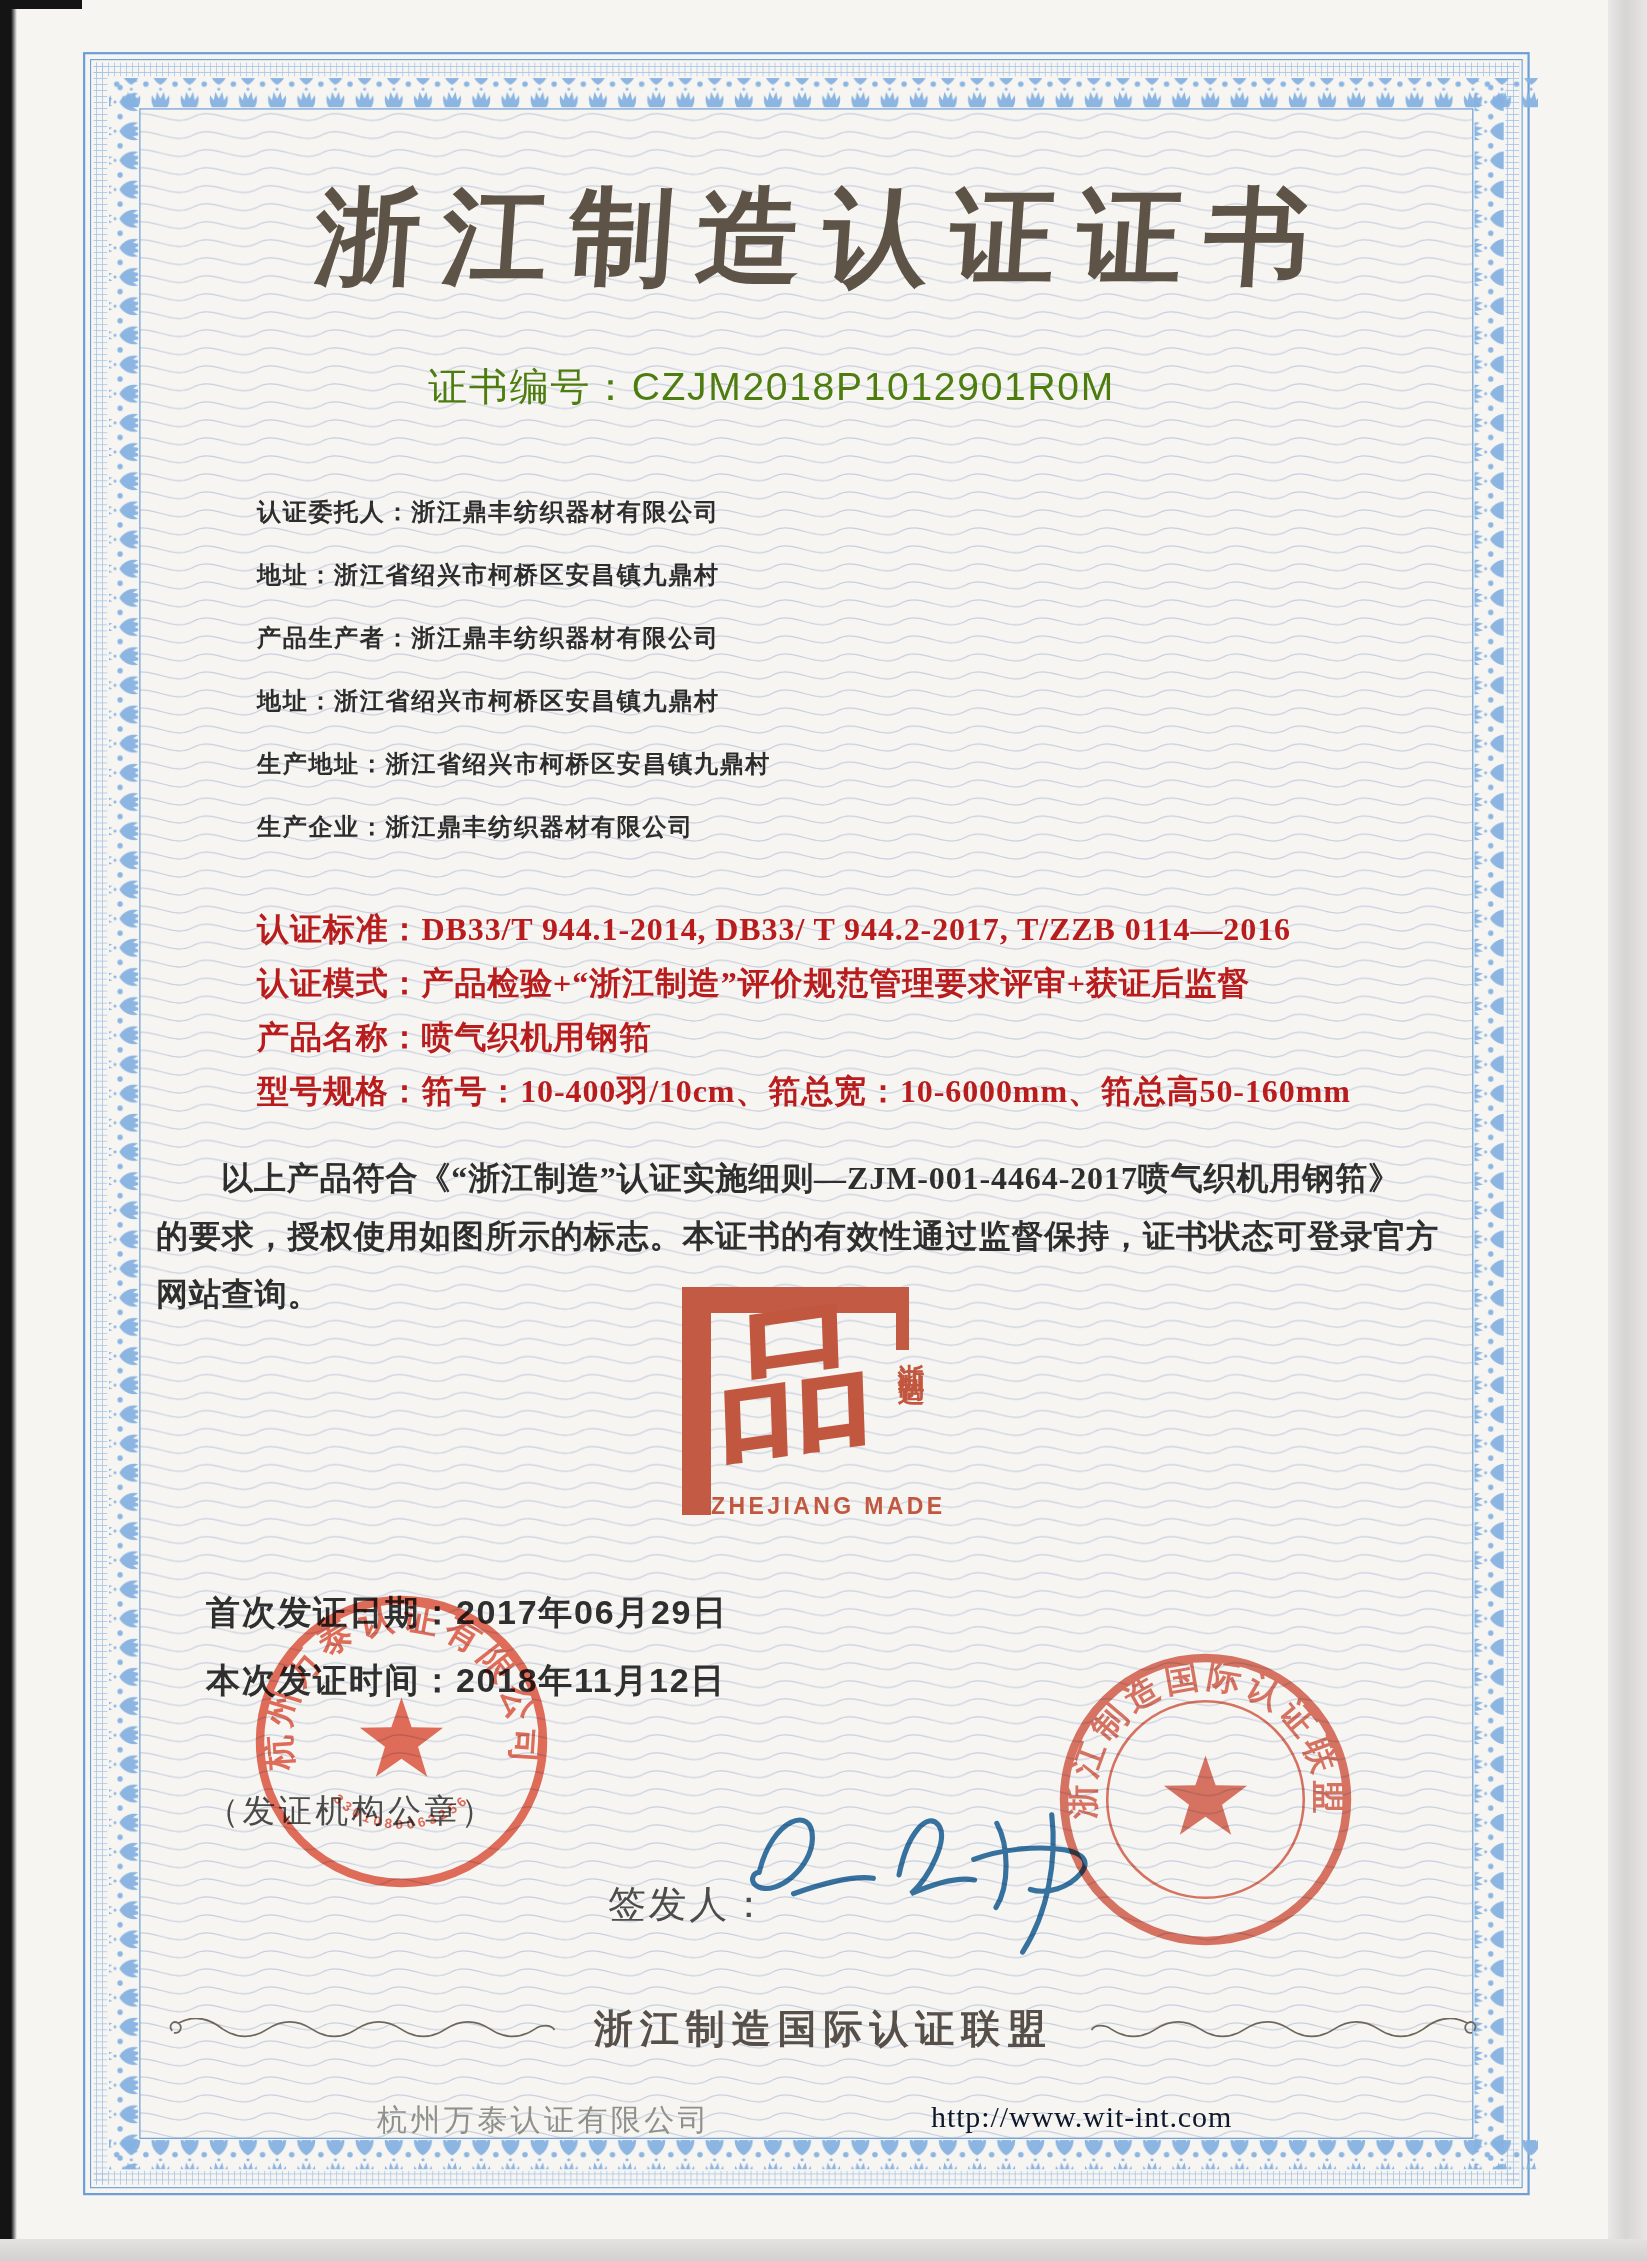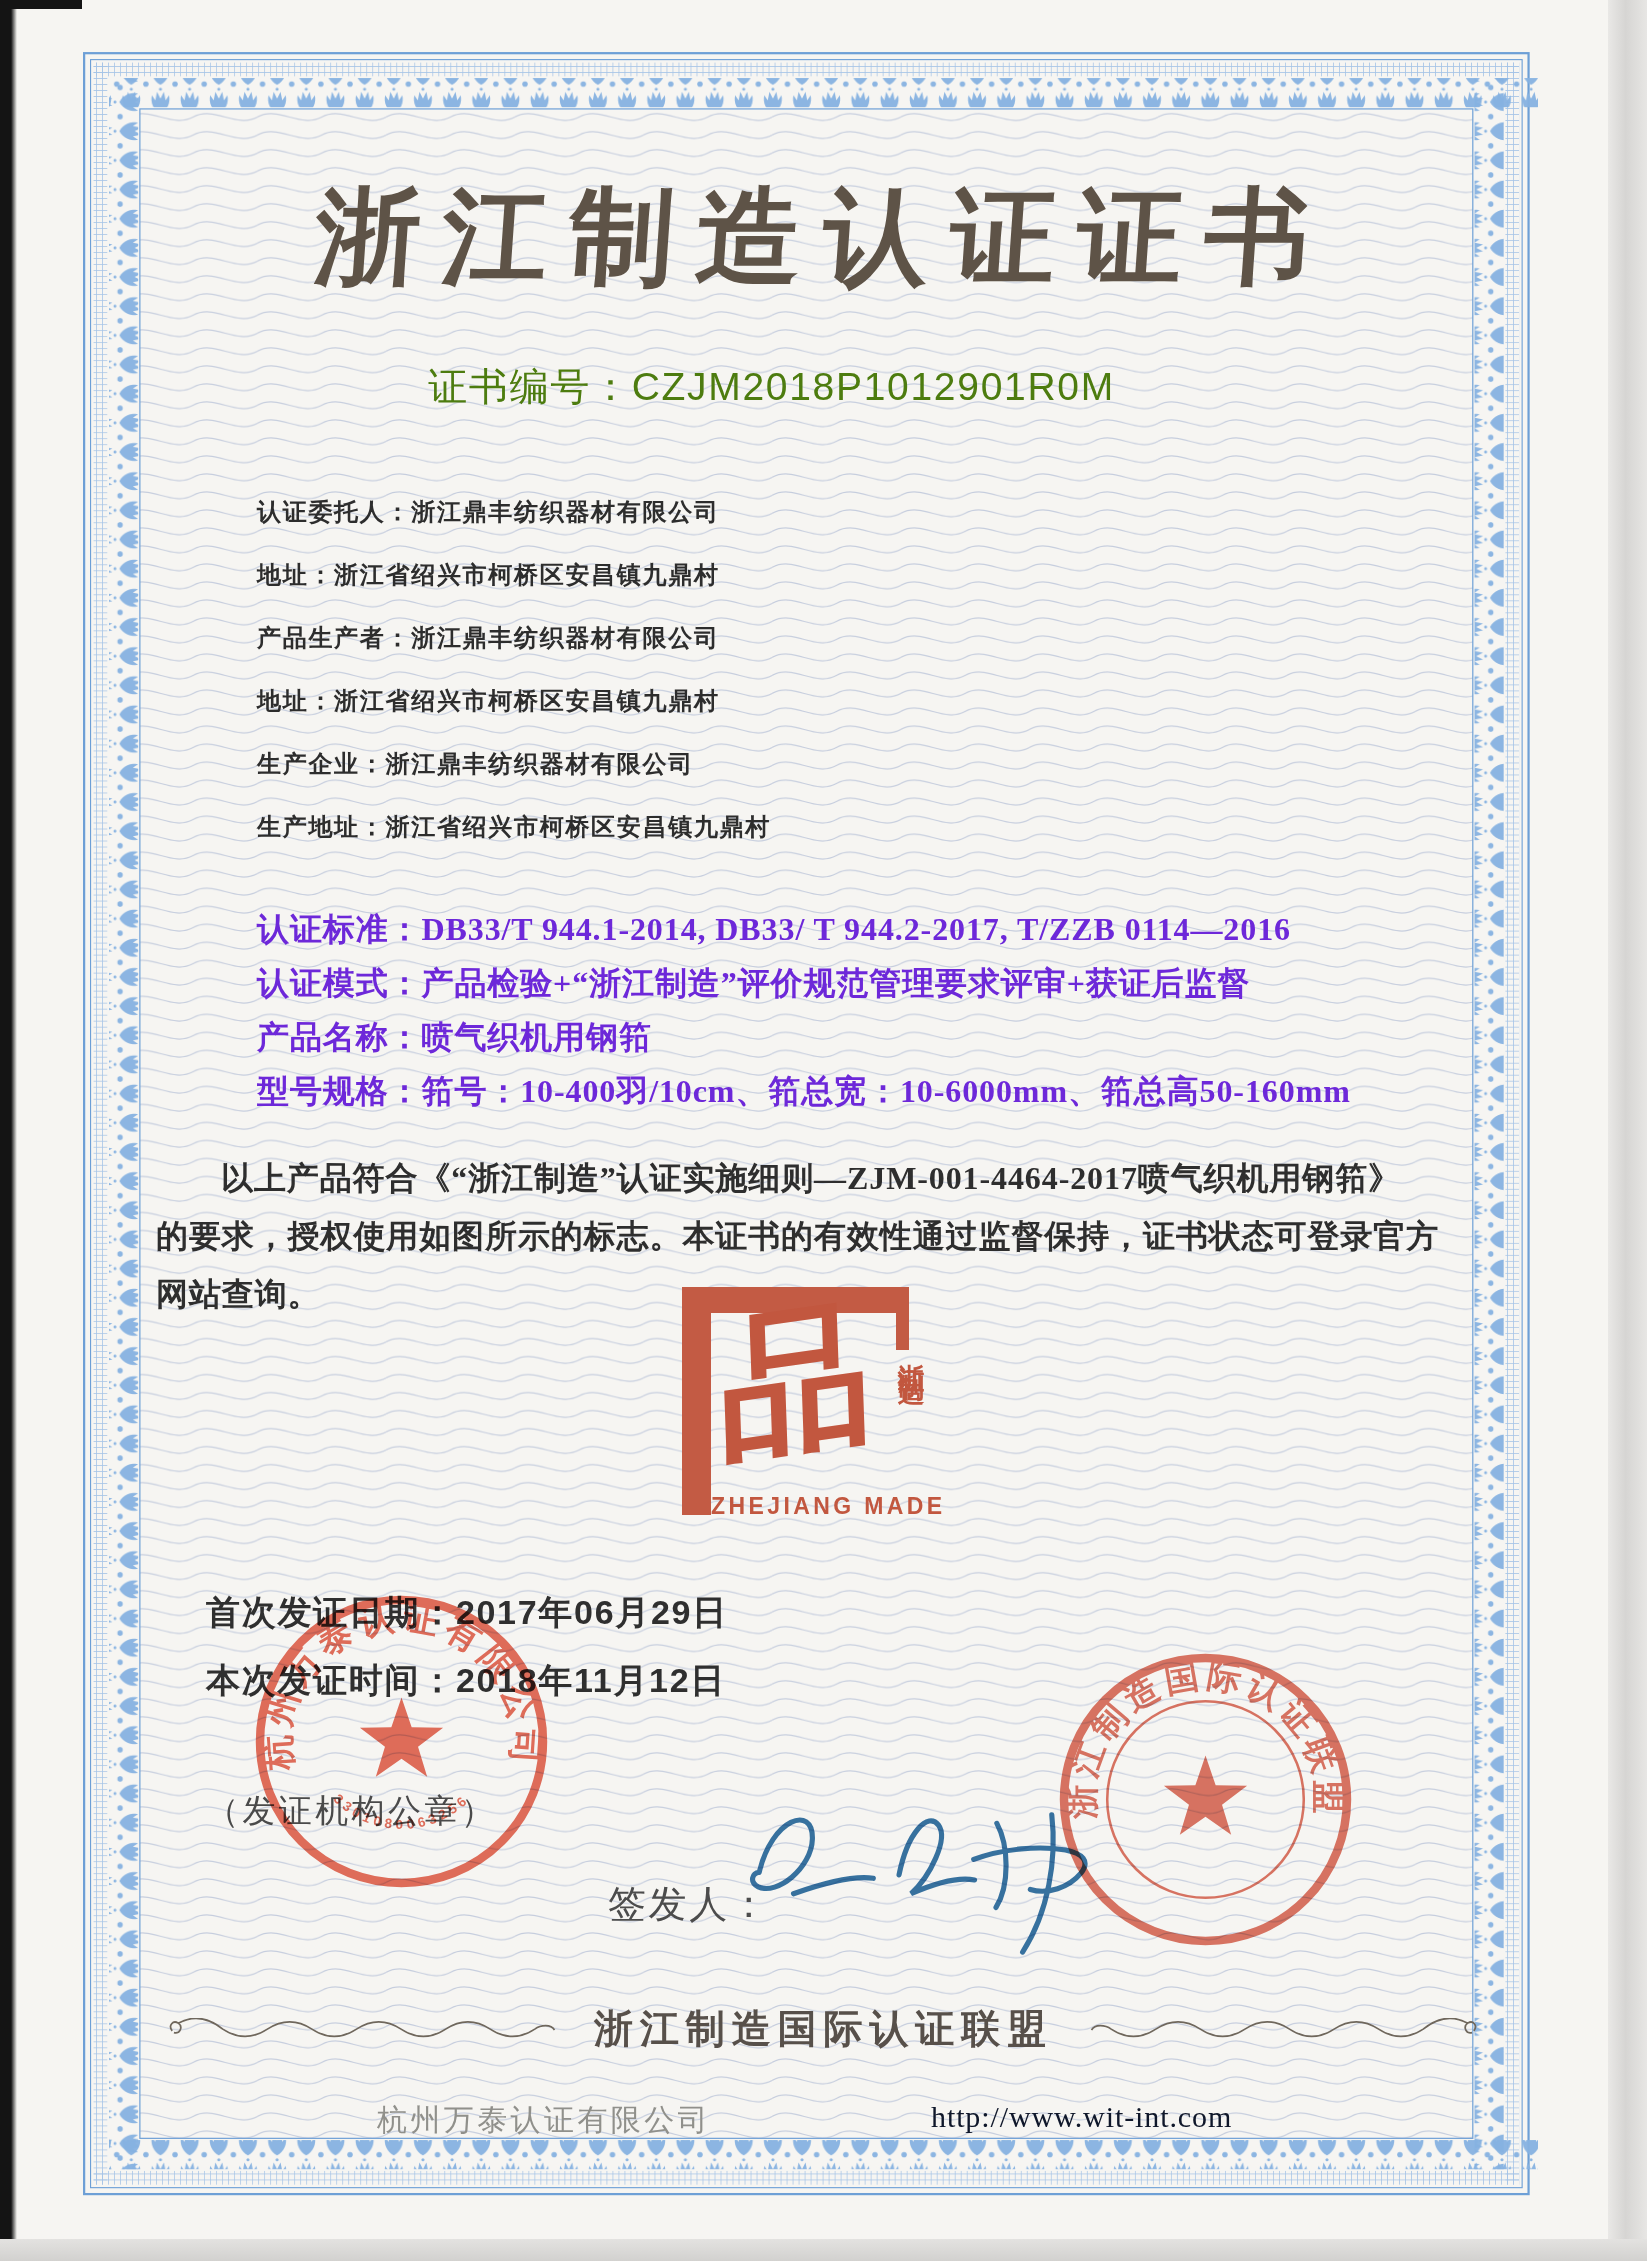--- a/index.html
+++ b/index.html
@@ -18,21 +18,21 @@
   .deco{left:0;top:0;width:1647px;height:2261px;}
   
   .title{left:0;top:168px;width:1647px;text-align:center;
      font-family:"DejaVu Serif","Liberation Serif",serif;font-weight:700;
      font-size:105px;letter-spacing:22px;color:#5e5347;transform:skewX(-4deg);}
   .certno{left:0;top:360px;width:1543px;text-align:center;
      font-size:39px;font-weight:400;color:#4d7c0f;letter-spacing:1.7px;}
   .parties{left:257px;top:480px;width:1201px;font-size:24px;font-weight:700;
      color:#2d2d2d;line-height:63px;letter-spacing:1.7px;}
   .details{left:257px;top:902px;width:1218px;
-     font-family:"Liberation Serif",serif;font-size:32px;color:#6d28d9;
+     font-family:"Liberation Serif",serif;font-size:32px;color:#b91c1c;
      line-height:54px;font-weight:600;letter-spacing:0.9px;}
   .statement{left:156px;top:1149px;width:1321px;
      font-family:"Liberation Serif",serif;font-size:32px;color:#2e2e2e;
      line-height:58px;font-weight:600;letter-spacing:0.9px;}
   .statement .indent{text-indent:65px;}
   .dates{left:206px;top:1578px;width:772px;font-size:34px;font-weight:700;
      color:#2f2f2f;line-height:68px;letter-spacing:1.7px;}
   .sealnote{left:206px;top:1789px;font-size:33px;color:#4a4a4a;letter-spacing:3.4px;}
   .issuer{left:608px;top:1879px;font-size:38px;color:#4c4c4c;letter-spacing:2.6px;}
   .alliance{left:0;top:2002px;width:1647px;text-align:center;
@@ -123,24 +123,24 @@
     <div>
       <span>地址：</span><span>浙江省绍兴市柯桥区安昌镇九鼎村</span>
     </div>
     <div>
       <span>产品生产者：</span><span>浙江鼎丰纺织器材有限公司</span>
     </div>
     <div>
       <span>地址：</span><span>浙江省绍兴市柯桥区安昌镇九鼎村</span>
     </div>
     <div>
+      <span>生产地址：</span><span>浙江省绍兴市柯桥区安昌镇九鼎村</span>
+    </div>
+    <div>
       <span>生产企业：</span><span>浙江鼎丰纺织器材有限公司</span>
-    </div>
-    <div>
-      <span>生产地址：</span><span>浙江省绍兴市柯桥区安昌镇九鼎村</span>
     </div>
   </div>
 
   <div class="abs details">
     <div>
       <span>认证标准：</span><span>DB33/T 944.1-2014, DB33/ T 944.2-2017, T/ZZB 0114—2016</span>
     </div>
     <div>
       <span>认证模式：</span><span>产品检验+“浙江制造”评价规范管理要求评审+获证后监督</span>
     </div>

